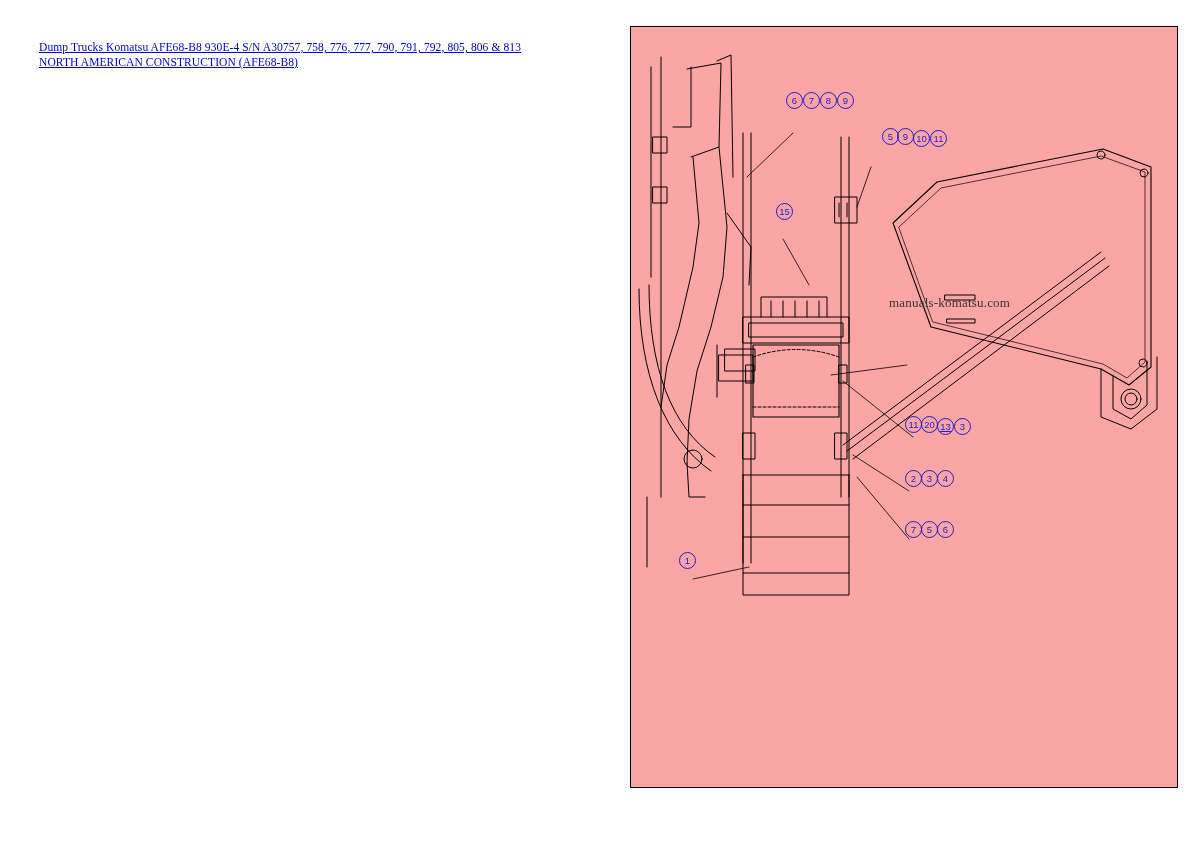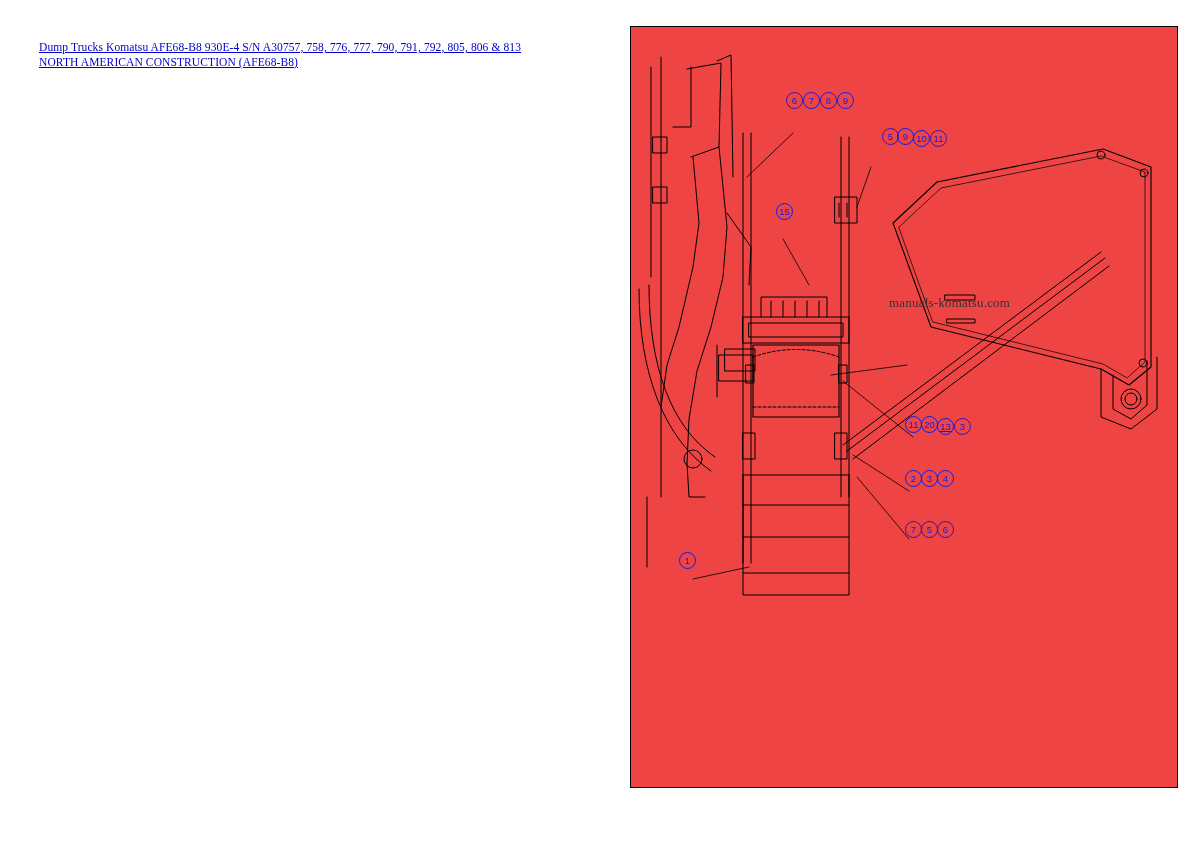--- a/index.html
+++ b/index.html
@@ -46,21 +46,21 @@
     z-index: -1;
   }
 
   
   #drawing-panel {
     position: absolute;
     left: 630px;
     top: 26px;
     width: 548px;
     height: 762px;
-    background: #ef4444;
+    background: #fca5a5;
     border-left: 1px solid #000;
     border-top: 1px solid #000;
     border-right: 1px solid #000;
     border-bottom: 1px solid #000;
     box-sizing: border-box;
   }
   
   #drawing-inner {
     position: absolute;
     inset: 0;

